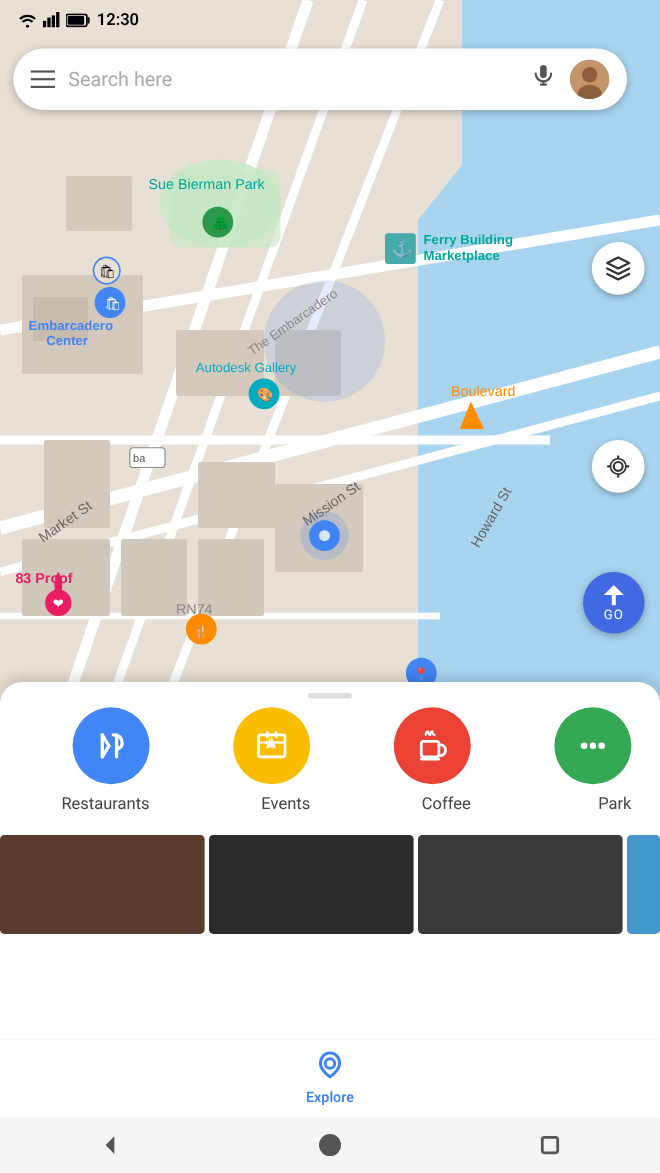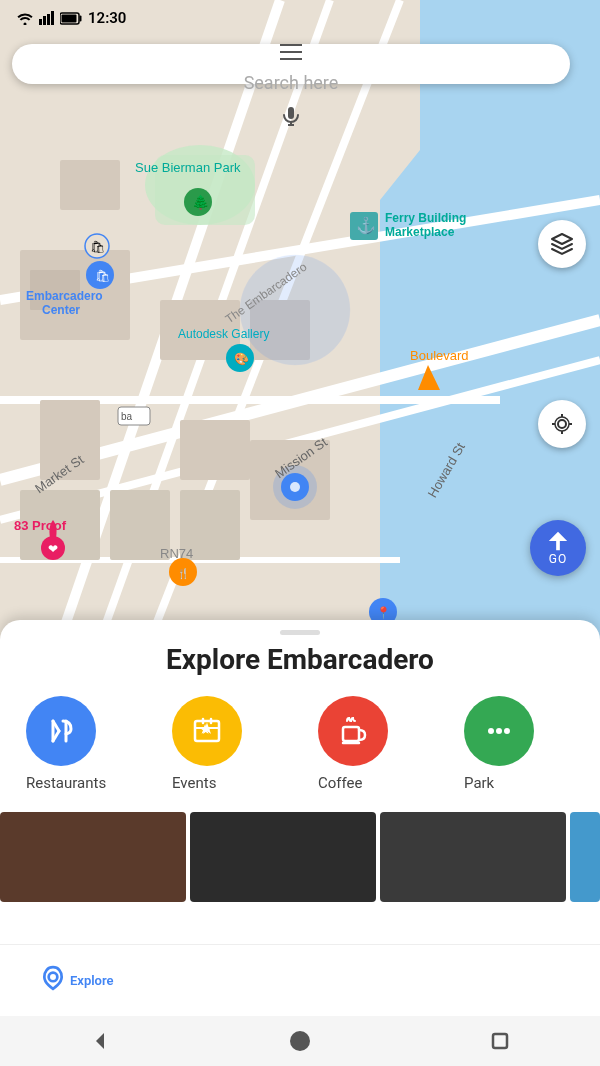--- a/index.html
+++ b/index.html
@@ -49,30 +49,29 @@
       width: 100%;
       height: 100%;
     }
 
     
     .search-bar {
       position: absolute;
       top: 44px;
       left: 12px;
       right: 30px;
-      height: 40px;
+      height: 56px;
       background: #fff;
       border-radius: 28px;
       box-shadow: 0 2px 8px rgba(0,0,0,0.25);
       display: flex;
       align-items: center;
       padding: 0 16px;
       z-index: 200;
       gap: 12px;
-      flex-direction: column;
     }
     .hamburger-icon {
       display: flex;
       flex-direction: column;
       gap: 5px;
       cursor: pointer;
     }
     .hamburger-icon span {
       width: 22px;
       height: 2px;
@@ -187,21 +186,21 @@
     .category-row {
       display: flex;
       justify-content: space-around;
       align-items: flex-start;
       padding: 0 8px;
       margin-bottom: 20px;
     }
     .category-item {
       display: flex;
       flex-direction: column;
-      align-items: flex-start;
+      align-items: flex-end;
       gap: 8px;
       cursor: pointer;
       width: 110px;
     }
     .category-circle {
       width: 70px;
       height: 70px;
       border-radius: 50%;
       display: flex;
       align-items: center;
@@ -243,25 +242,25 @@
       height: 72px;
       background: #fff;
       border-top: 1px solid #eee;
       display: flex;
       align-items: center;
       justify-content: space-around;
       z-index: 400;
     }
     .nav-item {
       display: flex;
+      flex-direction: column;
       align-items: center;
       gap: 4px;
       cursor: pointer;
       flex: 1;
-      padding-left: 40px;
     }
     .nav-icon {
       font-size: 24px;
     }
     .nav-label {
       font-size: 13px;
       color: #888;
     }
     .nav-label.active {
       color: #4285f4;
@@ -449,21 +448,20 @@
 
 <div class="go-btn">
   <svg width="22" height="22" viewBox="0 0 24 24">
     <polygon points="12,2 22,12 14,12 14,22 10,22 10,12 2,12" fill="#fff"></polygon>
   </svg>
   <span class="go-text">GO</span>
 </div>
 
 <div class="bottom-sheet">
   <div class="drag-handle"></div>
-  <h2 class="explore-title">Explore Embarcadero</h2>
 
   <div class="category-row">
 
     <div class="category-item">
       <div class="category-circle cat-restaurants">
         <svg width="36" height="36" viewBox="0 0 36 36">
           <line x1="10" y1="8" x2="10" y2="28" stroke="#fff" stroke-width="3" stroke-linecap="round"></line>
           <line x1="10" y1="8" x2="16" y2="18" stroke="#fff" stroke-width="3" stroke-linecap="round"></line>
           <line x1="16" y1="18" x2="10" y2="28" stroke="#fff" stroke-width="3" stroke-linecap="round"></line>
           <line x1="23" y1="8" x2="23" y2="28" stroke="#fff" stroke-width="3" stroke-linecap="round"></line>

